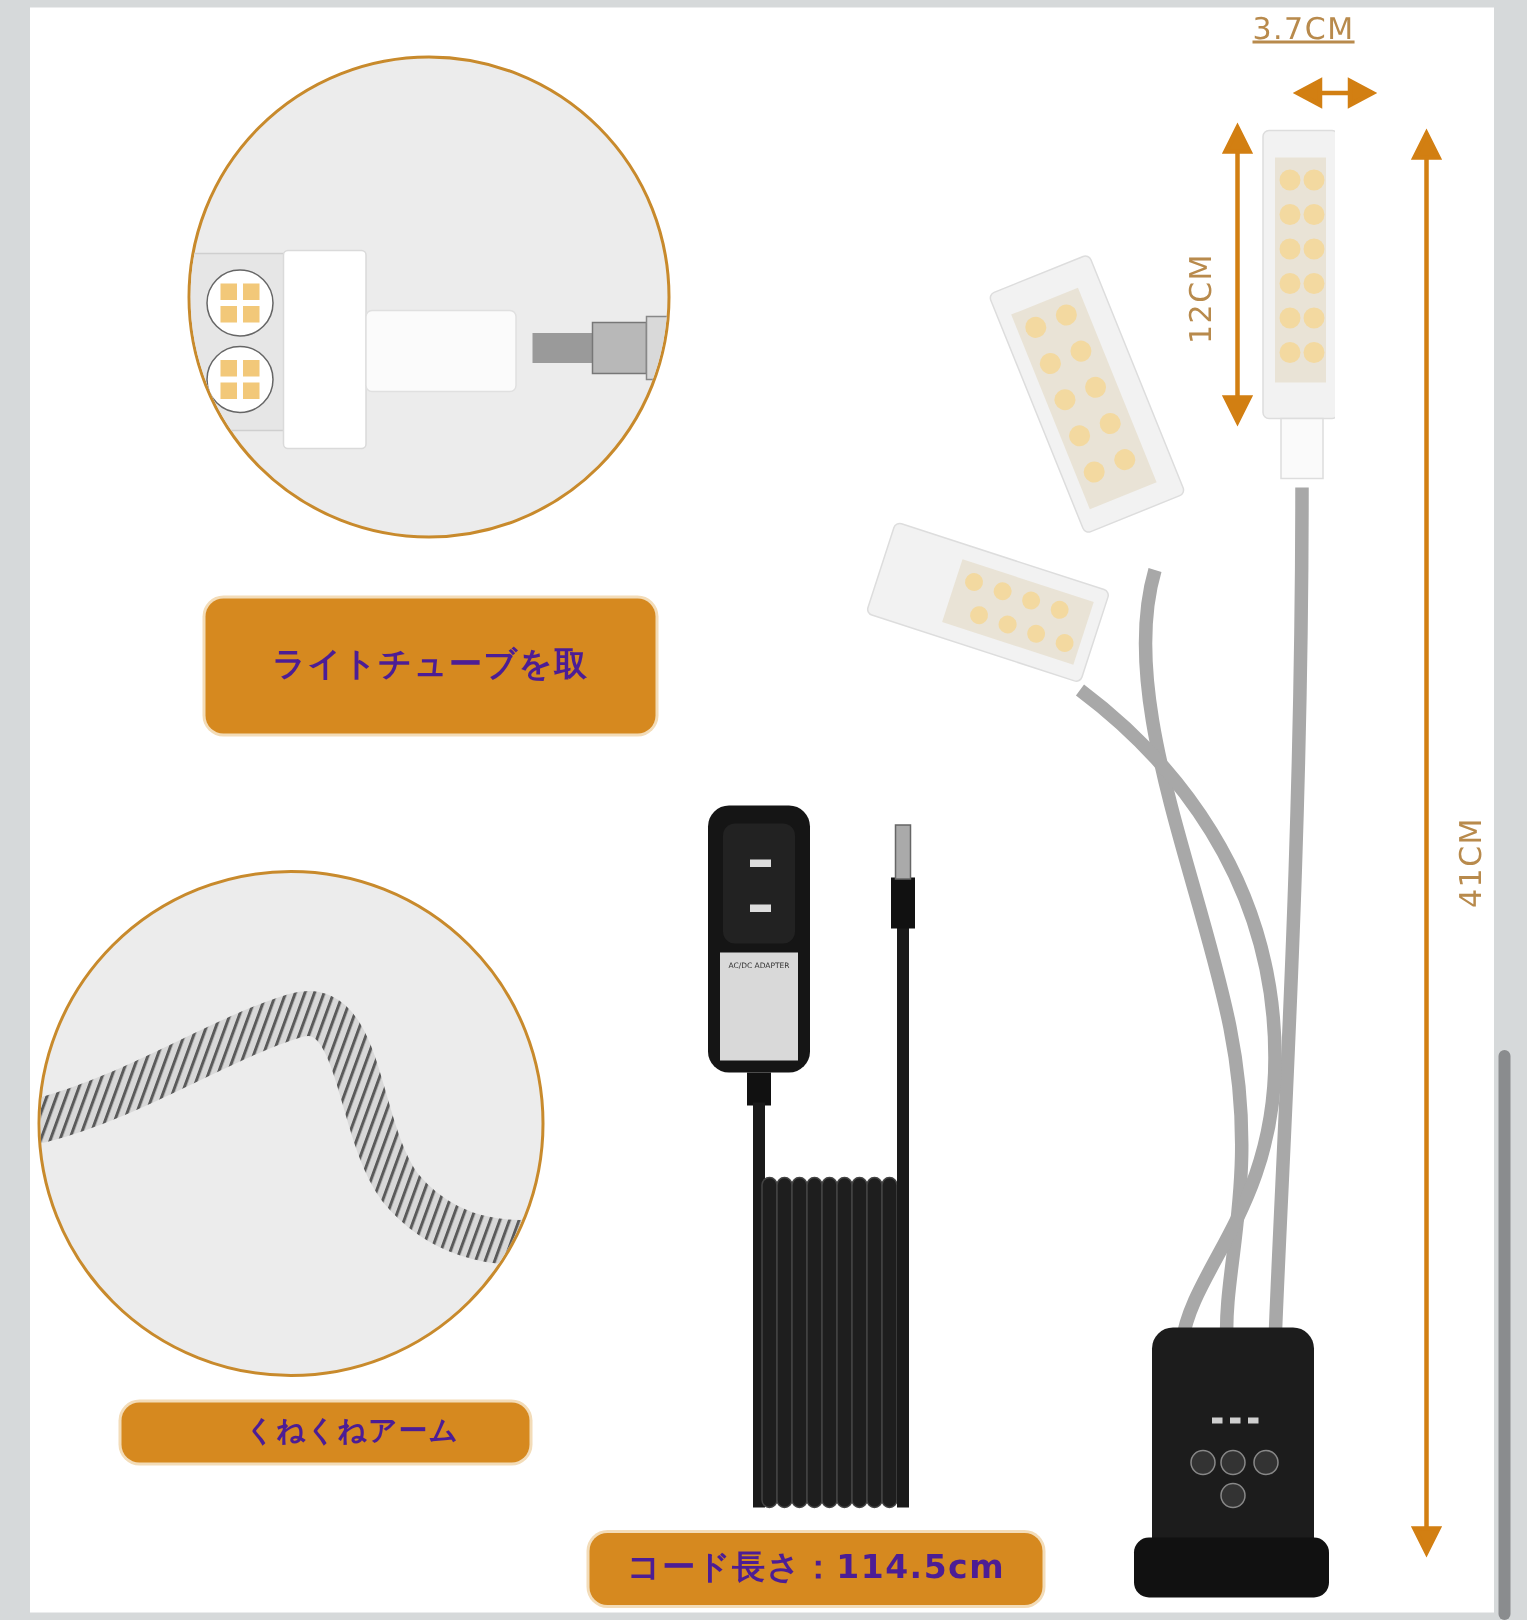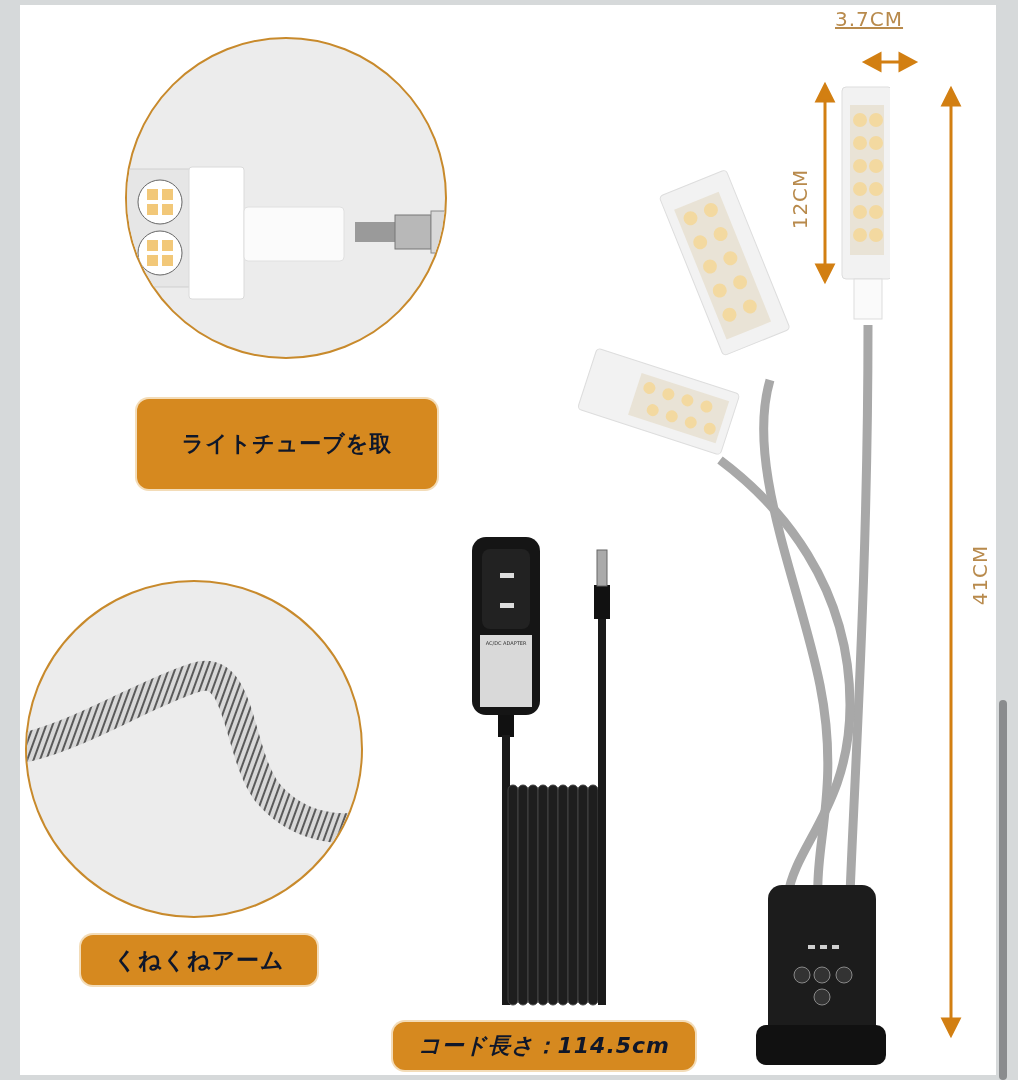--- a/index.html
+++ b/index.html
@@ -1,20 +1,20 @@
 <!DOCTYPE html>
 <html><head>
 <meta charset="utf-8">
 <style>
   html, body { margin:0; padding:0; }
   body { width:1018px; height:1080px; background:#d6d9da; position:relative; overflow:hidden; font-family:"DejaVu Sans", sans-serif; }
   .canvas { position:absolute; left:20px; top:5px; width:976px; height:1070px; background:#ffffff; overflow:hidden; }
   .scrollbar { position:absolute; left:999px; top:700px; width:8px; height:380px; border-radius:4px; background:#8a8c8e; }
   .circle { position:absolute; border-radius:50%; border:2px solid #c88a2c; background:#ececec; overflow:hidden; box-sizing:border-box; }
-  .label { position:absolute; background:#d6891f; color:#0f172a; font-weight:bold; border-radius:12px; display:flex; flex-direction:column; align-items:center; justify-content:center; text-align:center; line-height:1.25; letter-spacing:1px; box-shadow:0 0 0 2px #f3dcb8; }
+  .label { position:absolute; background:#d6891f; color:#4c1d95; font-weight:bold; border-radius:12px; display:flex; flex-direction:column; align-items:center; justify-content:center; text-align:center; line-height:1.25; letter-spacing:1px; box-shadow:0 0 0 2px #f3dcb8; }
   .dim { position:absolute; color:#b88a4c; font-family:"DejaVu Sans", sans-serif; font-size:20px; letter-spacing:1px; }
   .vtext { transform:rotate(-90deg); transform-origin:center; white-space:nowrap; }
   svg { display:block; }
 </style>
 </head>
 <body>
 
 <div class="canvas">
 
   <div class="circle" style="left:105px; top:32px; width:322px; height:322px;">
@@ -47,21 +47,21 @@
       <defs>
         <pattern id="coil" width="6" height="6" patternUnits="userSpaceOnUse" patternTransform="rotate(20)">
           <rect width="6" height="6" fill="#d8d8d8"></rect>
             <rect width="2" height="6" fill="#5a5a5a"></rect>
         </pattern>
       </defs>
       <path d="M0,165 C60,150 120,110 170,95 C215,82 210,170 240,210 C265,240 300,250 338,245" fill="none" stroke="url(#coil)" stroke-width="30" stroke-linecap="round"></path>
     </svg>
   </div>
 
-  <div class="label" style="left:61px; top:930px; width:236px; height:50px; font-size:23px;">
+  <div class="label" style="left:61px; top:930px; width:236px; height:40px; font-size:19px;padding-left:36px;">
     <span>くねくねアーム</span>
   </div>
 
   <svg style="position:absolute; left:440px; top:530px;" width="200" height="480" viewBox="0 0 200 480">
     <rect x="12" y="2" width="68" height="178" rx="14" fill="#151515"></rect>
     <rect x="22" y="14" width="48" height="80" rx="8" fill="#222"></rect>
     <rect x="40" y="38" width="14" height="5" fill="#ddd"></rect>
       <rect x="40" y="68" width="14" height="5" fill="#ddd"></rect>
     <rect x="20" y="100" width="52" height="72" fill="#d9d9d9"></rect>
     <text x="46" y="110" font-size="5" text-anchor="middle" fill="#333">AC/DC ADAPTER</text>
@@ -76,21 +76,21 @@
         <rect x="98" y="250" width="10" height="220" rx="5"></rect>
       <rect x="108" y="250" width="10" height="220" rx="5"></rect>
         <rect x="118" y="250" width="10" height="220" rx="5"></rect>
       <rect x="128" y="250" width="10" height="220" rx="5"></rect>
     </g>
     <rect x="138" y="80" width="8" height="390" fill="#1a1a1a"></rect>
     <rect x="134" y="50" width="16" height="34" fill="#111"></rect>
     <rect x="137" y="15" width="10" height="36" fill="#aaa" stroke="#666"></rect>
   </svg>
 
-  <div class="label" style="left:373px; top:1017px; width:302px; height:48px; font-size:22px;font-style:italic;">
+  <div class="label" style="left:373px; top:1017px; width:302px; height:48px; font-size:22px;">
     <span>コード長さ：114.5cm</span>
   </div>
 
   <svg style="position:absolute; left:530px; top:60px;" width="340" height="1010" viewBox="0 0 340 1010">
     <g fill="none" stroke="#a8a8a8" stroke-width="9">
       <path d="M318,260 C318,500 305,700 300,830"></path>
       <path d="M220,315 C195,400 250,520 270,620 C290,720 265,780 268,830"></path>
       <path d="M170,395 C230,440 300,520 300,640 C300,740 245,780 238,830"></path>
     </g>
 

